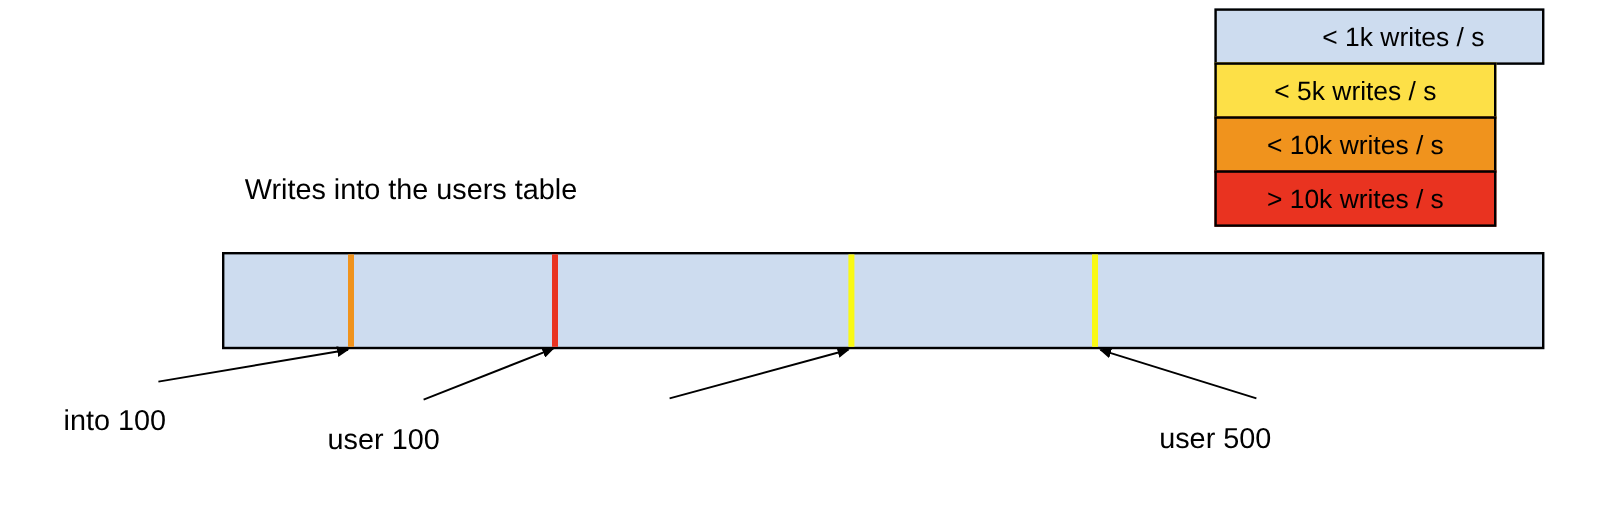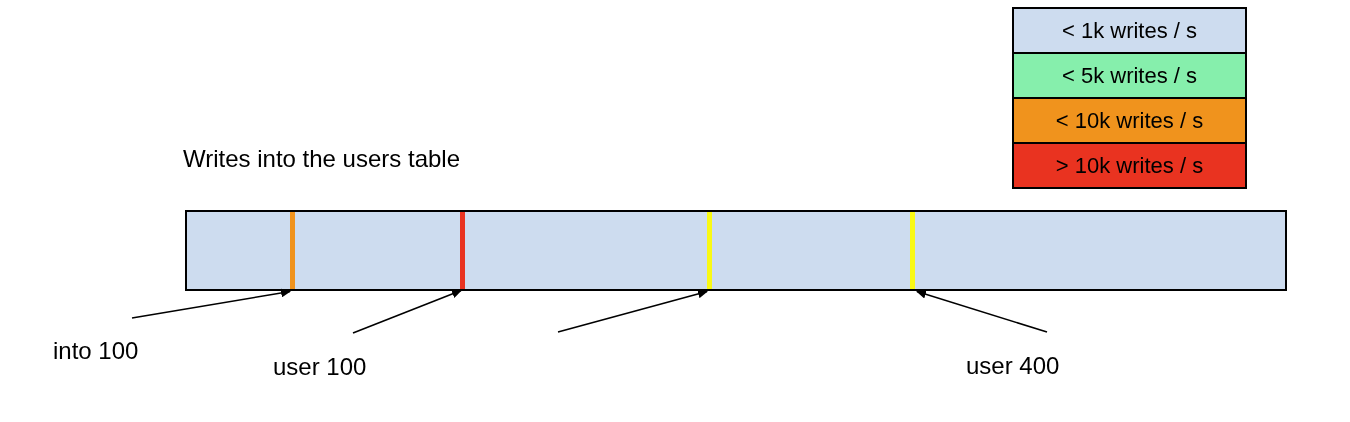--- a/index.html
+++ b/index.html
@@ -10,21 +10,21 @@
   }
   .canvas {
     position: relative;
     width: 1350px;
     height: 422px;
     background: #ffffff;
     overflow: hidden;
   }
   .diagram-title {
     position: absolute;
-    left: 183px;
+    left: 204px;
     top: 145px;
     font-size: 24px;
     color: #000000;
     white-space: nowrap;
   }
   .users-bar {
     position: absolute;
     left: 185px;
     top: 210px;
     width: 1098px;
@@ -52,21 +52,21 @@
     height: 43px;
     border: 2px solid #000000;
     margin-top: -2px;
     display: flex;
     align-items: center;
     justify-content: center;
     font-size: 22px;
     color: #000000;
     white-space: nowrap;
   }
-  .legend-row:first-child { margin-top: 0; }
+  .legend-row:first-child { margin-top: 0; padding-left: 40px; }
   .user-label {
     position: absolute;
     font-size: 24px;
     color: #000000;
     white-space: nowrap;
   }
   .label-100 { left: 53px;  top: 337px; }
   .label-200 { left: 273px; top: 353px; }
   .label-300 { left: 492px; top: 352px; }
   .label-400 { left: 966px; top: 352px; }
@@ -88,28 +88,28 @@
 
   <div class="users-bar" style="background-color: rgb(205, 220, 239);">
     <div class="marker marker-100" style="background-color: rgb(240, 147, 29);"></div>
     <div class="marker marker-200" style="background-color: rgb(233, 51, 32);"></div>
     <div class="marker marker-300" style="background-color: rgb(249, 249, 21);"></div>
     <div class="marker marker-400" style="background-color: rgb(249, 249, 21);"></div>
   </div>
 
   <div class="legend">
     <div class="legend-row" style="background-color: rgb(205, 220, 239);">&lt; 1k writes / s</div>
-    <div class="legend-row" style="background-color: #86efac;">&lt; 5k writes / s</div>
+    <div class="legend-row" style="background-color: #fde047;">&lt; 5k writes / s</div>
     <div class="legend-row" style="background-color: rgb(240, 147, 29);">&lt; 10k writes / s</div>
     <div class="legend-row" style="background-color: rgb(233, 51, 32);">&gt; 10k writes / s</div>
   </div>
 
   <div class="user-label label-100">into 100</div>
   <div class="user-label label-200">user 100</div>
-  <div class="user-label label-400">user 400</div>
+  <div class="user-label label-400">user 500</div>
 
   <svg class="arrows" viewBox="0 0 1350 422" xmlns="http://www.w3.org/2000/svg">
     <defs>
       <marker id="ah" markerWidth="11" markerHeight="9" refX="9" refY="4.5" orient="auto" markerUnits="userSpaceOnUse">
         <path d="M0,0 L10,4.5 L0,9 z" fill="#000000"></path>
       </marker>
     </defs>
     <line x1="132" y1="318" x2="290" y2="291.5" stroke="#000000" stroke-width="1.6" marker-end="url(#ah)"></line>
     <line x1="353" y1="333" x2="461" y2="290.5" stroke="#000000" stroke-width="1.6" marker-end="url(#ah)"></line>
     <line x1="558" y1="332" x2="707" y2="291.5" stroke="#000000" stroke-width="1.6" marker-end="url(#ah)"></line>

